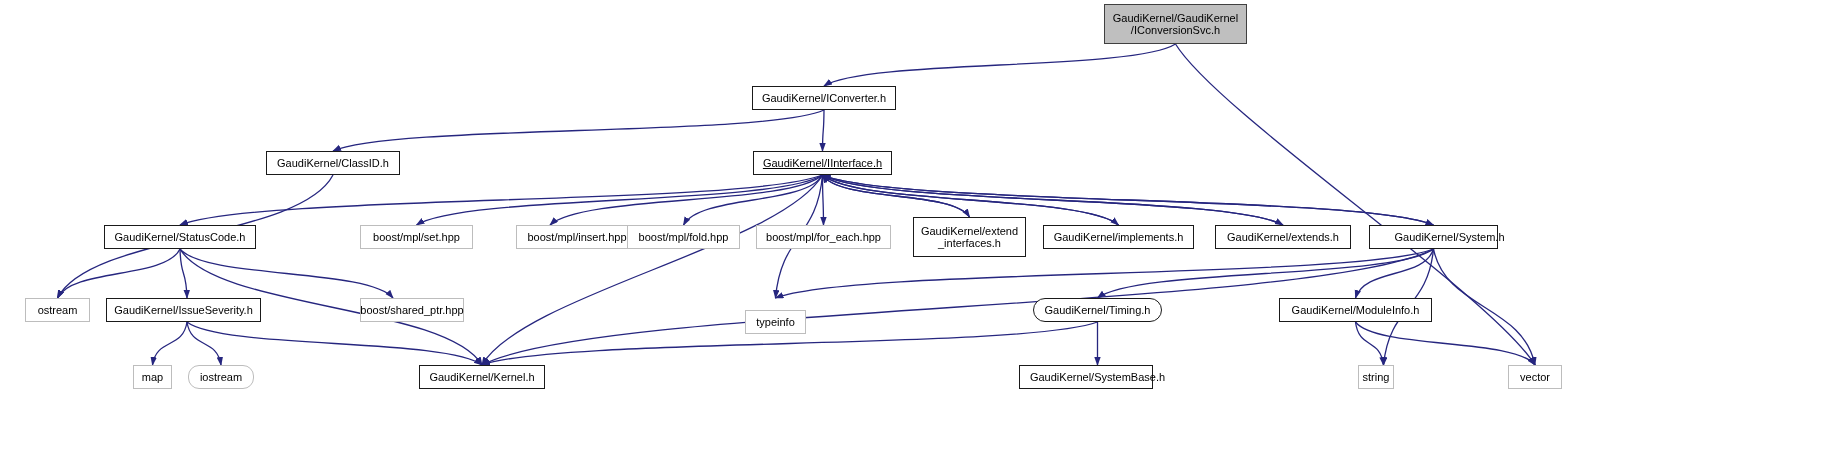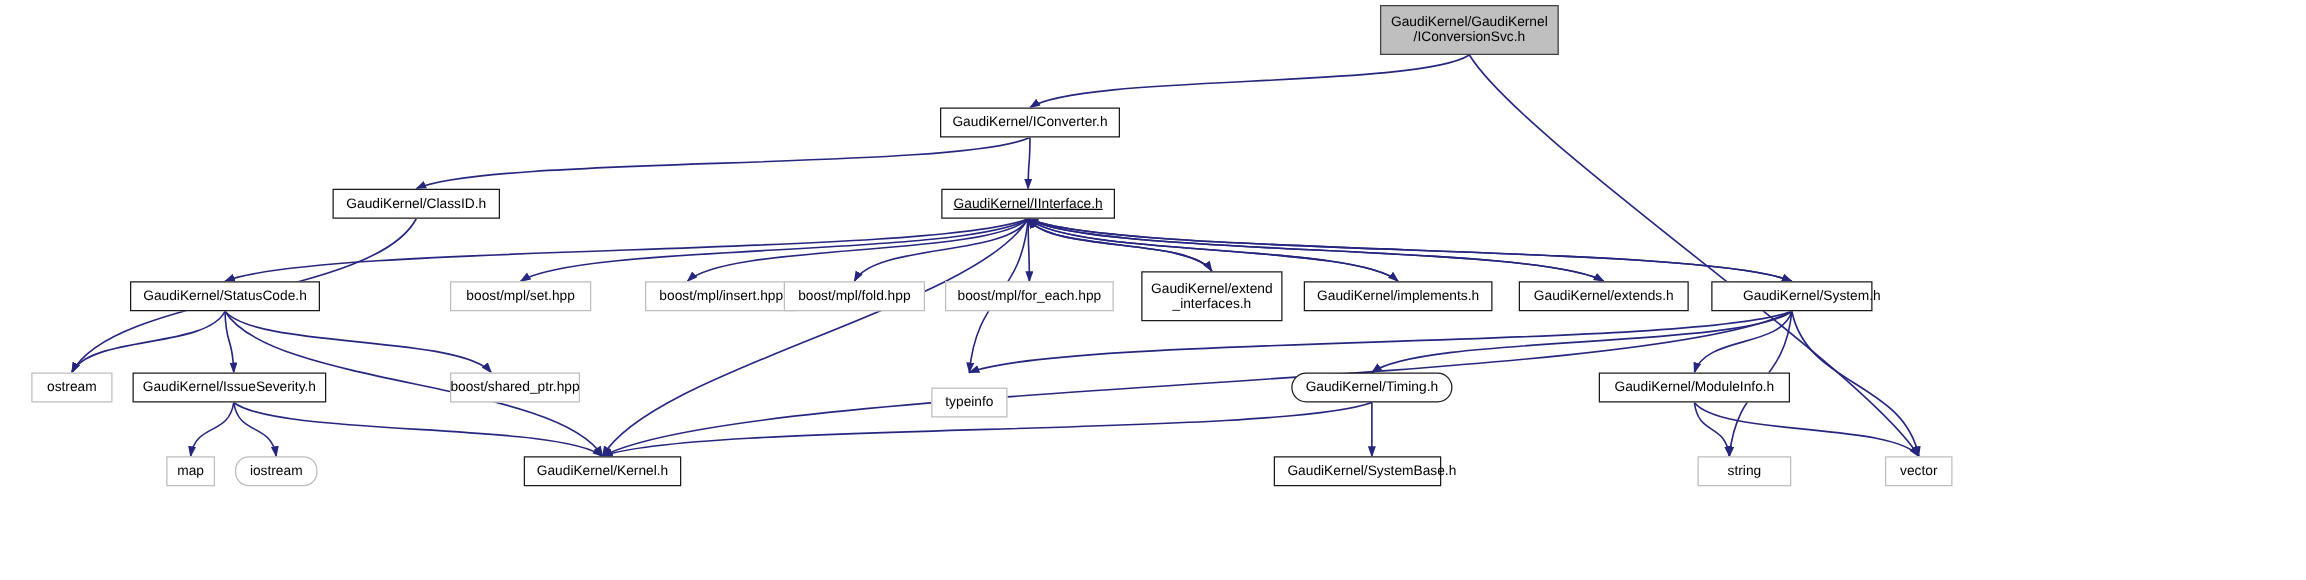--- a/index.html
+++ b/index.html
@@ -129,20 +129,20 @@
       </div>
       <div class="node plain" style="left: 188px; top: 365px; width: 66px; height: 24px; border-radius: 11px;">
         <span>iostream</span>
       </div>
       <div class="node strong" style="left: 419px; top: 365px; width: 126px; height: 24px;">
         <span>GaudiKernel/Kernel.h</span>
       </div>
       <div class="node strong" style="left: 1019px; top: 365px; width: 134px; height: 24px; padding-left: 23px;">
         <span>GaudiKernel/SystemBase.h</span>
       </div>
-      <div class="node plain" style="left: 1358px; top: 365px; width: 75px; height: 24px;">
+      <div class="node plain" style="left: 1358px; top: 365px; width: 36px; height: 24px;">
         <span>string</span>
       </div>
       <div class="node plain" style="left: 1508px; top: 365px; width: 54px; height: 24px;">
         <span>vector</span>
       </div>
     </div>
 </div>
 
 </body></html>

